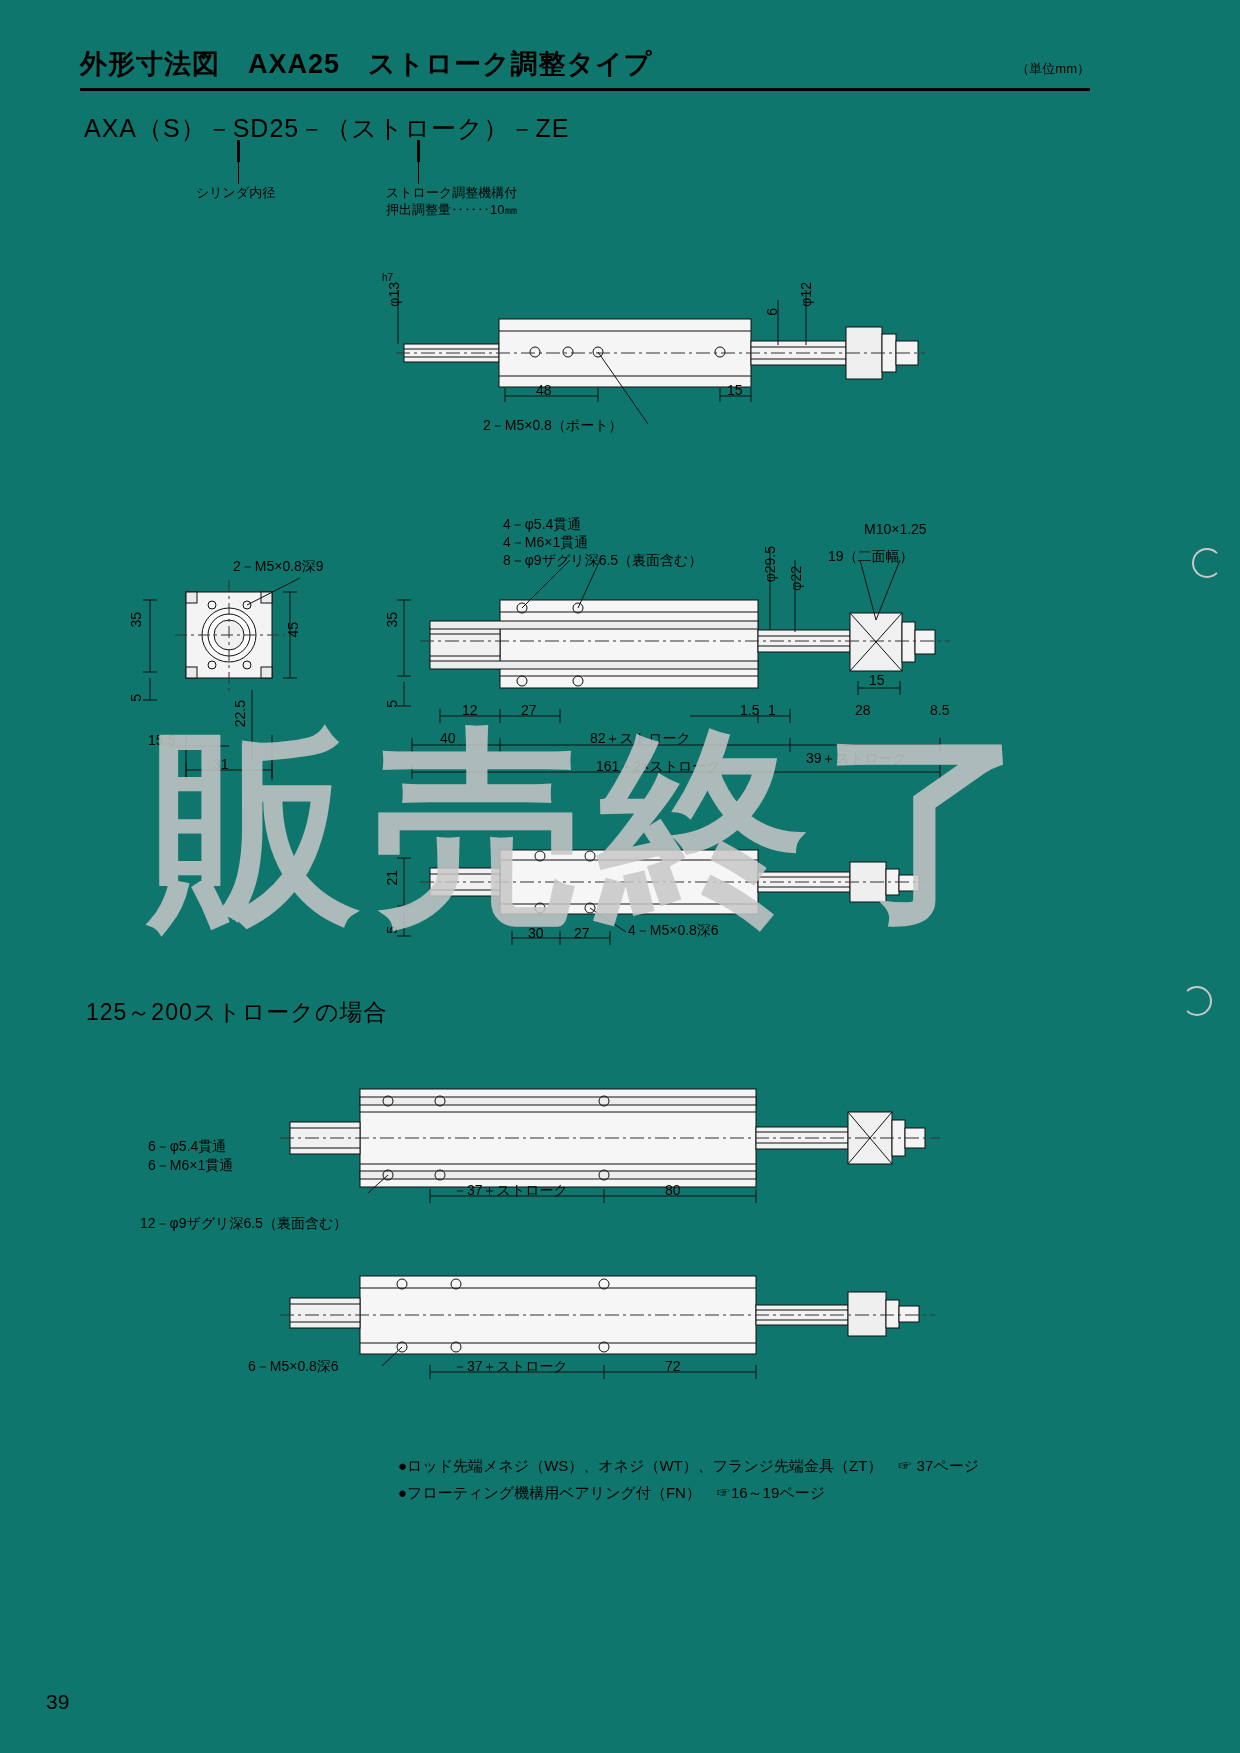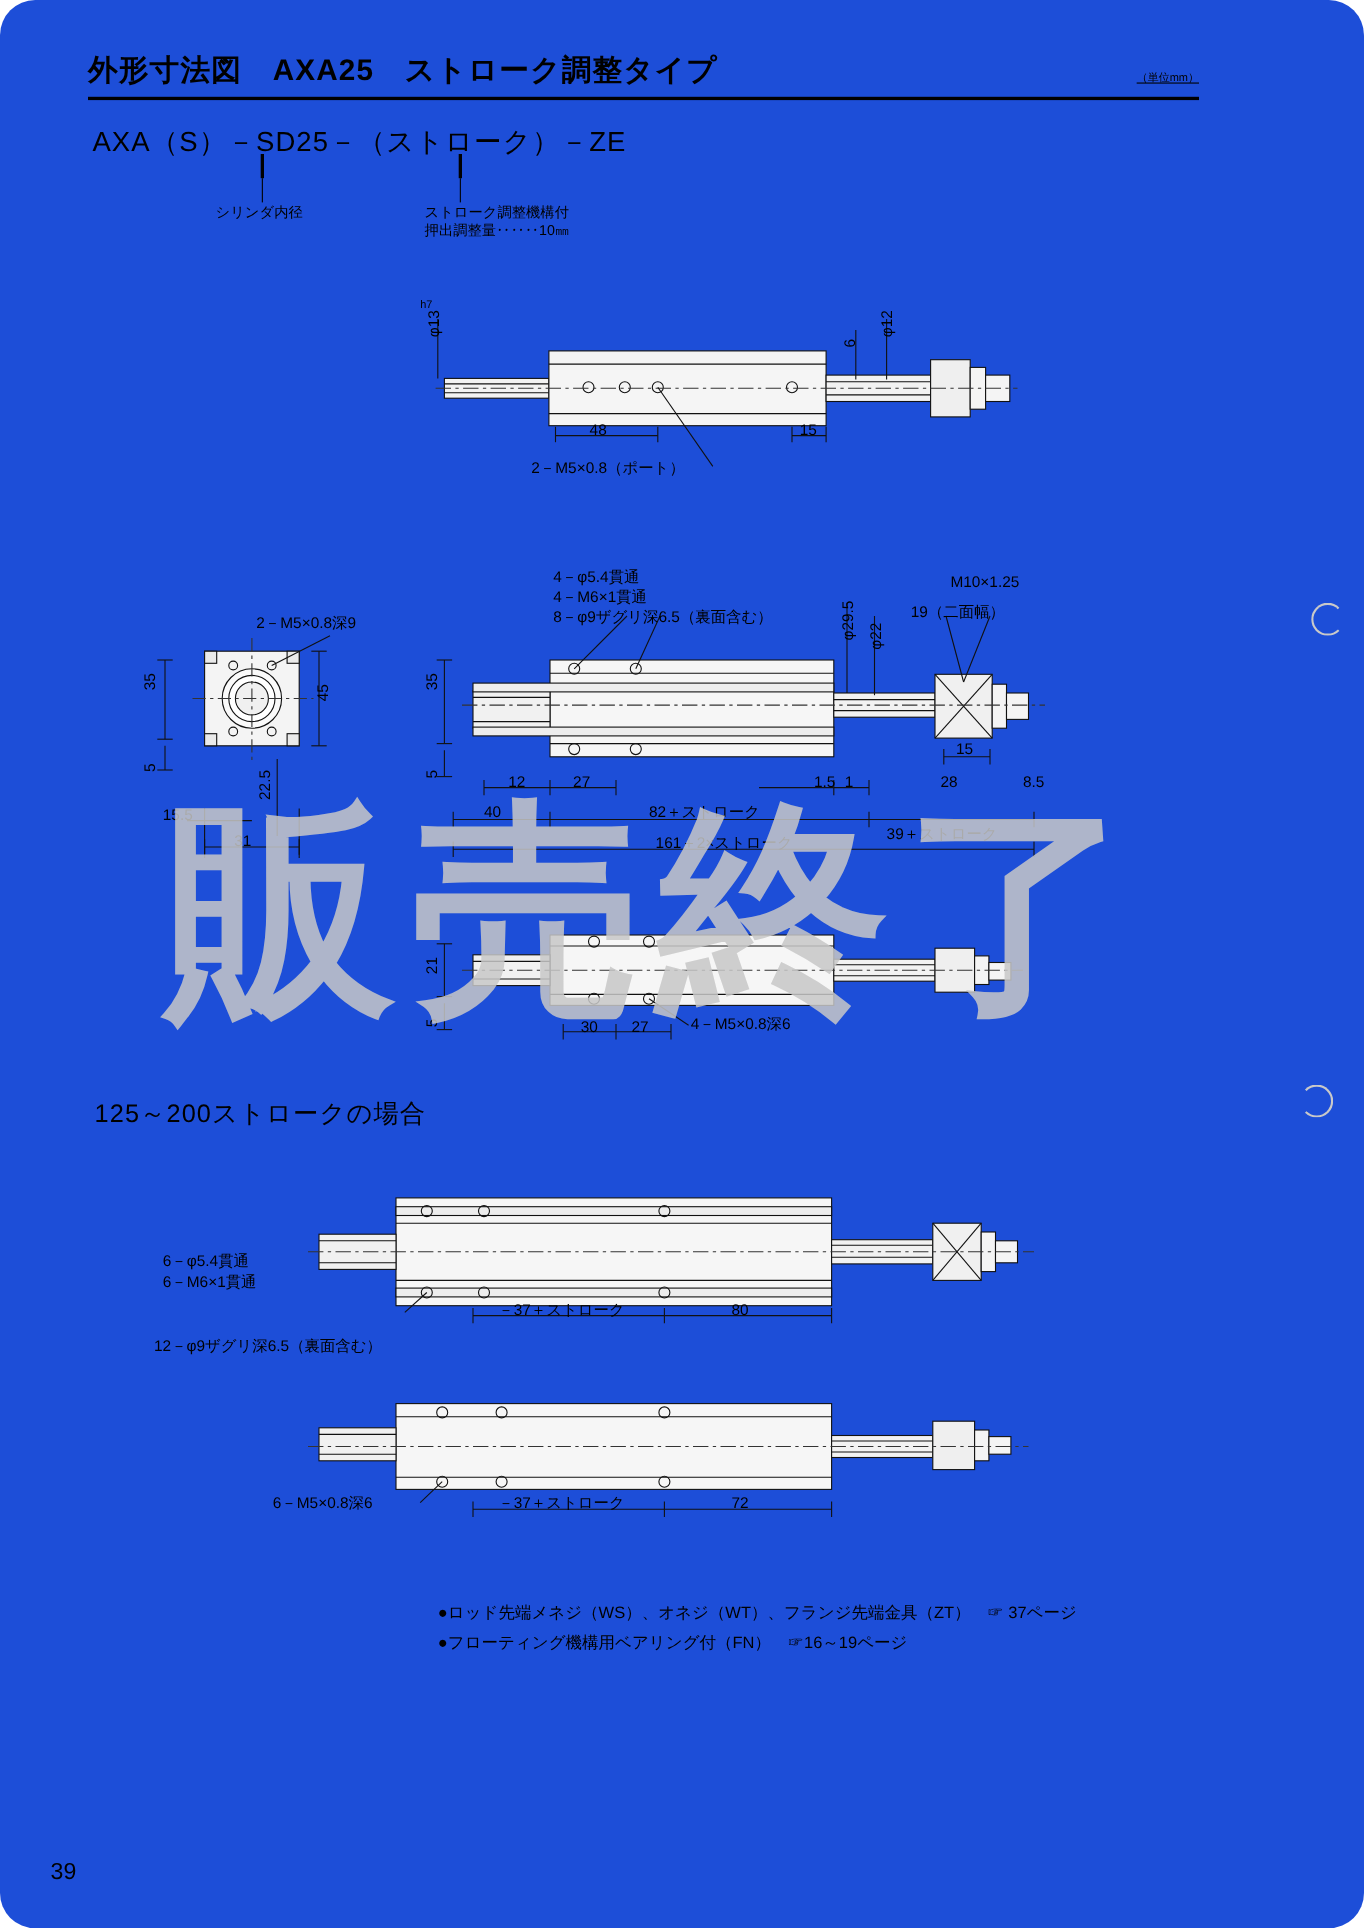--- a/index.html
+++ b/index.html
@@ -6,33 +6,32 @@
   body{
     width:1240px;height:1753px;
     background:#ffffff;
     font-family:"Liberation Sans", sans-serif;
     color:#000;
     position:relative;
     overflow:hidden;
   }
   .page{
     position:absolute;inset:0;
-    background:#1d4ed8;
-    border-radius:32px;
+    background:#0f766e;
   }
   
   .title-bar{
     position:absolute;left:80px;top:46px;width:1010px;
   }
   .title-bar .title{
     font-size:27px;font-weight:bold;letter-spacing:1px;
     display:inline-block;
   }
   .title-bar .unit{
-    position:absolute;right:0;bottom:4px;font-size:10px;text-decoration:underline;
+    position:absolute;right:0;bottom:4px;font-size:13px;
   }
   .title-rule{
     position:absolute;left:80px;top:88px;width:1010px;height:3px;background:#000;
   }
   
   .model{
     position:absolute;left:84px;top:112px;font-size:25px;letter-spacing:1px;
   }
   .mk-tick{position:absolute;width:3px;height:22px;background:#000;}
   .mk-line{position:absolute;width:1px;background:#000;}

